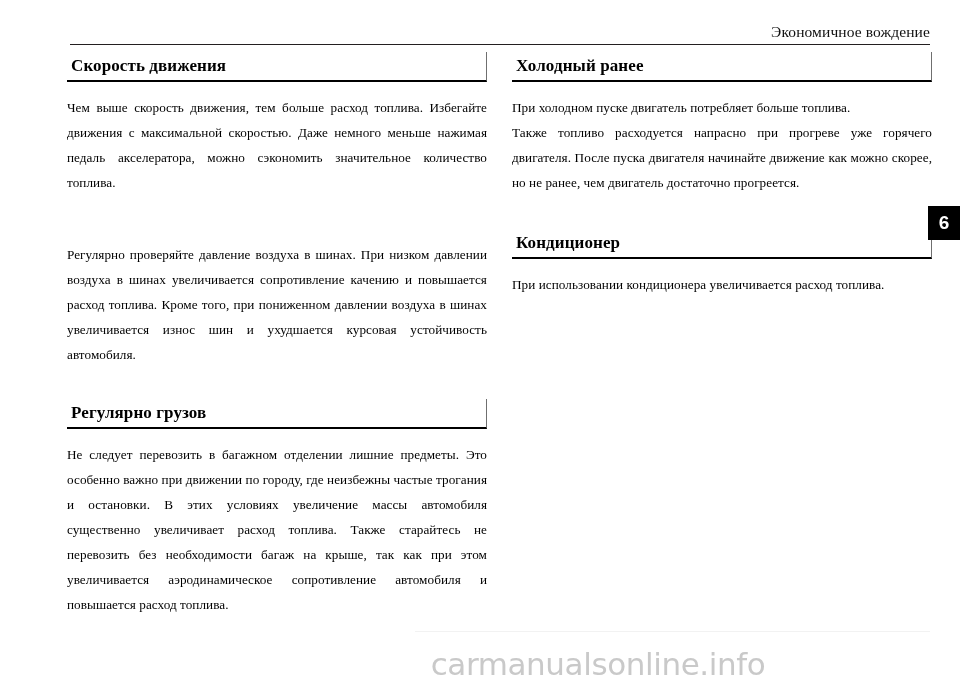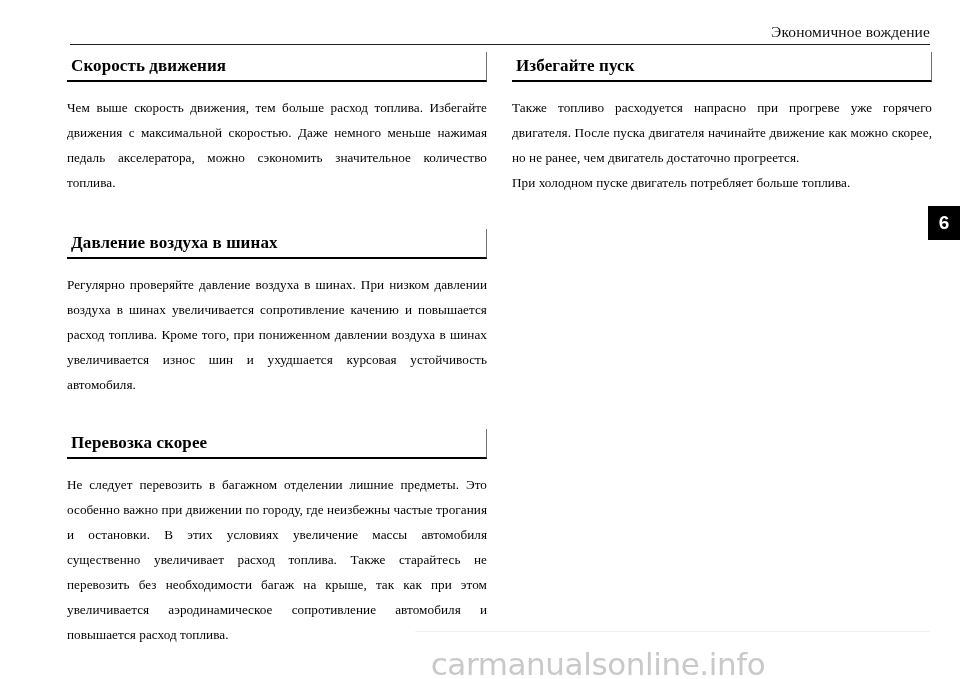--- a/index.html
+++ b/index.html
@@ -180,55 +180,60 @@
           <span class="sec-head-text">Скорость движения</span>
         </div>
         <div class="sec-body">
           <p>Чем выше скорость движения, тем больше расход топлива. Избегайте движения с максимальной скоростью. Даже немного меньше нажимая педаль акселератора, можно сэкономить значительное количество топлива.</p>
         </div>
       </div>
 
       <div class="gap-a"></div>
 
       <div class="section">
-        <div class="sec-head">
-          <span class="sec-head-text">Давление воздуха в шинах</span>
-        </div>
         <div class="sec-body">
           <p>Регулярно проверяйте давление воздуха в шинах. При низком давлении воздуха в шинах увеличивается сопротивление качению и повышается расход топлива. Кроме того, при пониженном давлении воздуха в шинах увеличивается износ шин и ухудшается курсовая устойчивость автомобиля.</p>
         </div>
       </div>
 
       <div class="gap-b"></div>
 
       <div class="section">
         <div class="sec-head">
-          <span class="sec-head-text">Перевозка скорее</span>
+          <span class="sec-head-text">Регулярно грузов</span>
         </div>
         <div class="sec-body">
           <p>Не следует перевозить в багажном отделении лишние предметы. Это особенно важно при движении по городу, где неизбежны частые трогания и остановки. В этих условиях увеличение массы автомобиля существенно увеличивает расход топлива. Также старайтесь не перевозить без необходимости багаж на крыше, так как при этом увеличивается аэродинамическое сопротивление автомобиля и повышается расход топлива.</p>
         </div>
       </div>
 
     </div>
 
     <div class="col col-right">
 
       <div class="section">
         <div class="sec-head">
-          <span class="sec-head-text">Избегайте пуск</span>
-        </div>
-        <div class="sec-body">
+          <span class="sec-head-text">Холодный ранее</span>
+        </div>
+        <div class="sec-body">
+          <p>При холодном пуске двигатель потребляет больше топлива.</p>
           <p>Также топливо расходуется напрасно при прогреве уже горячего двигателя. После пуска двигателя начинайте движение как можно скорее, но не ранее, чем двигатель достаточно прогреется.</p>
-          <p>При холодном пуске двигатель потребляет больше топлива.</p>
         </div>
       </div>
 
       <div class="gap-a"></div>
 
+      <div class="section">
+        <div class="sec-head">
+          <span class="sec-head-text">Кондиционер</span>
+        </div>
+        <div class="sec-body">
+          <p>При использовании кондиционера увеличивается расход топлива.</p>
+        </div>
+      </div>
 
     </div>
 
   </div>
 
   <div class="chapter-tab">
     <span>6</span>
   </div>
 
   <div class="footer-rule"></div>

